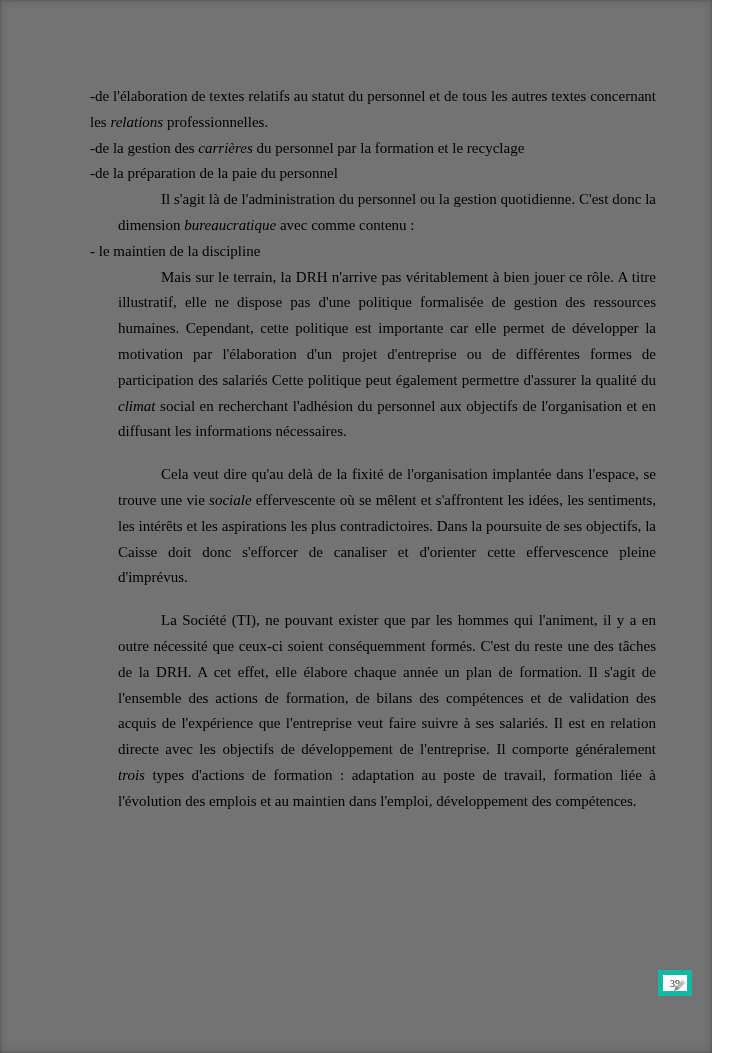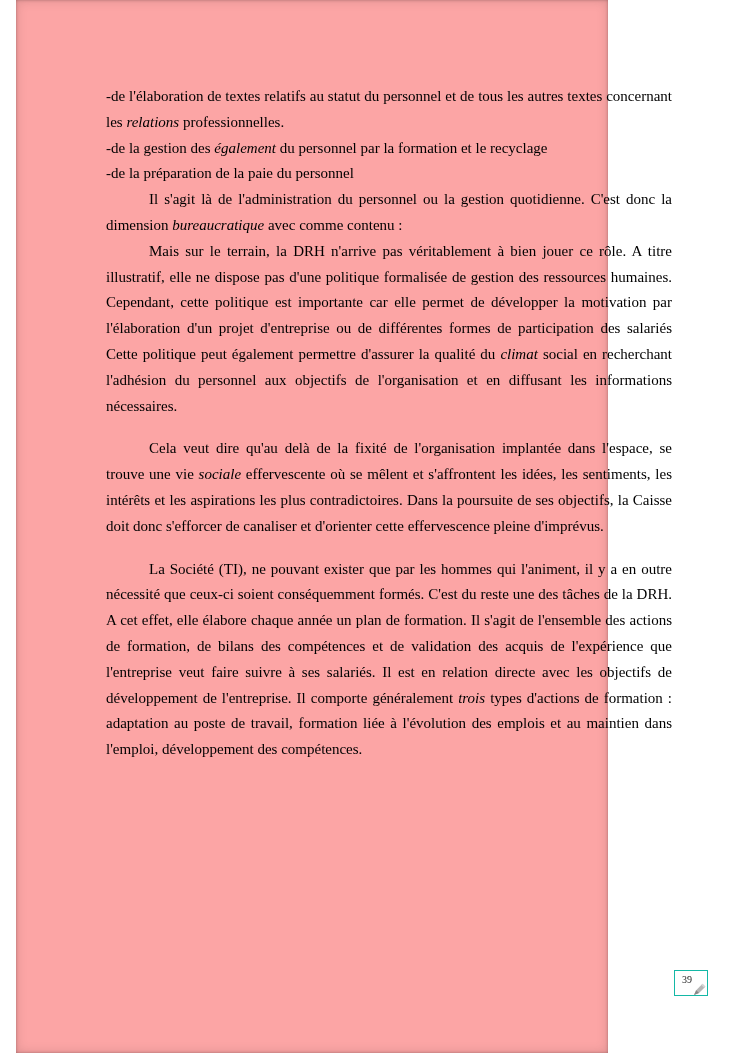--- a/index.html
+++ b/index.html
@@ -6,51 +6,51 @@
   html, body { background: #ffffff; }
   body {
     width: 744px;
     height: 1053px;
     font-family: "Liberation Serif", serif;
     position: relative;
     overflow: hidden;
   }
   .page {
     position: absolute;
-    left: 16px; top: 0;
-    width: 592px;
+    left: 0; top: 0;
+    width: 712px;
     height: 1053px;
-    background: #fca5a5;
+    background: #737373;
     box-shadow:
       inset 0 0 3px rgba(0,0,0,0.28),
       inset 0 0 12px rgba(0,0,0,0.14);
   }
   .content {
     position: absolute;
     left: 90px;
     top: 84px;
     width: 566px;
     color: #000000;
     font-size: 15px;
     line-height: 25.8px;
     text-align: justify;
   }
   .para { margin: 0; }
-  .para.indent { text-indent: 43px; }
+  .para.indent { text-indent: 43px; margin-left: 28px; }
   .para.spaced { margin-top: 17px; font-family: Liberation Serif, serif; }
   .para i { font-style: italic; }
 
   .page-number-field {
     position: absolute;
     left: 658px;
     top: 970px;
     width: 34px;
     height: 26px;
     background: #ffffff;
-    border: 1px solid #14b8a6;
+    border: 5px solid #14b8a6;
   }
   .page-number {
     position: absolute;
     left: 7px;
     top: 3px;
     font-size: 10px;
     line-height: 12px;
     color: #222222;
     font-family: "Liberation Serif", serif;
   }
@@ -64,23 +64,24 @@
   }
   .pencil svg { display: block; }
 </style>
 </head>
 <body>
 
 <div class="page">
 
   <div class="content">
       <p class="para"><span>-de l'élaboration de textes relatifs au statut du personnel et de tous les autres textes concernant les </span><i>relations</i><span> professionnelles.</span></p>
-      <p class="para"><span>-de la gestion des </span><i>également</i><span> du personnel par la formation et le recyclage</span></p>
+      <p class="para"><span>-de la gestion des </span><i>carrières</i><span> du personnel par la formation et le recyclage</span></p>
       <p class="para"><span>-de la préparation de la paie du personnel</span></p>
       <p class="para indent"><span>Il s'agit là de l'administration du personnel ou la gestion quotidienne. C'est donc la dimension </span><i>bureaucratique</i><span> avec comme contenu :</span></p>
+      <p class="para"><span>- le maintien de la discipline</span></p>
       <p class="para indent"><span>Mais sur le terrain, la DRH n'arrive pas véritablement à bien jouer ce rôle. A titre illustratif, elle ne dispose pas d'une politique formalisée de gestion des ressources humaines. Cependant, cette politique est importante car elle permet de développer la motivation par l'élaboration d'un projet d'entreprise ou de différentes formes de participation des salariés Cette politique peut également permettre d'assurer la qualité du </span><i>climat</i><span> social en recherchant l'adhésion du personnel aux objectifs de l'organisation et en diffusant les informations nécessaires.</span></p>
       <p class="para indent spaced"><span>Cela veut dire qu'au delà de la fixité de l'organisation implantée dans l'espace, se trouve une vie </span><i>sociale</i><span> effervescente où se mêlent et s'affrontent les idées, les sentiments, les intérêts et les aspirations les plus contradictoires. Dans la poursuite de ses objectifs, la Caisse doit donc s'efforcer de canaliser et d'orienter cette effervescence pleine d'imprévus.</span></p>
       <p class="para indent spaced"><span>La Société (TI), ne pouvant exister que par les hommes qui l'animent, il y a en outre nécessité que ceux-ci soient conséquemment formés. C'est du reste une des tâches de la DRH. A cet effet, elle élabore chaque année un plan de formation. Il s'agit de l'ensemble des actions de formation, de bilans des compétences et de validation des acquis de l'expérience que l'entreprise veut faire suivre à ses salariés. Il est en relation directe avec les objectifs de développement de l'entreprise. Il comporte généralement </span><i>trois</i><span> types d'actions de formation : adaptation au poste de travail, formation liée à l'évolution des emplois et au maintien dans l'emploi, développement des compétences.</span></p>
     </div>
 
   <div class="page-number-field">
     <span class="page-number">39</span>
     <span class="pencil">
       <svg width="14" height="14" viewBox="0 0 14 14" aria-hidden="true">
         <path d="M1 13 L3.2 8.2 L9.5 1.8 L12.4 4.7 L6 11 Z" fill="#b6b6b6"></path>

